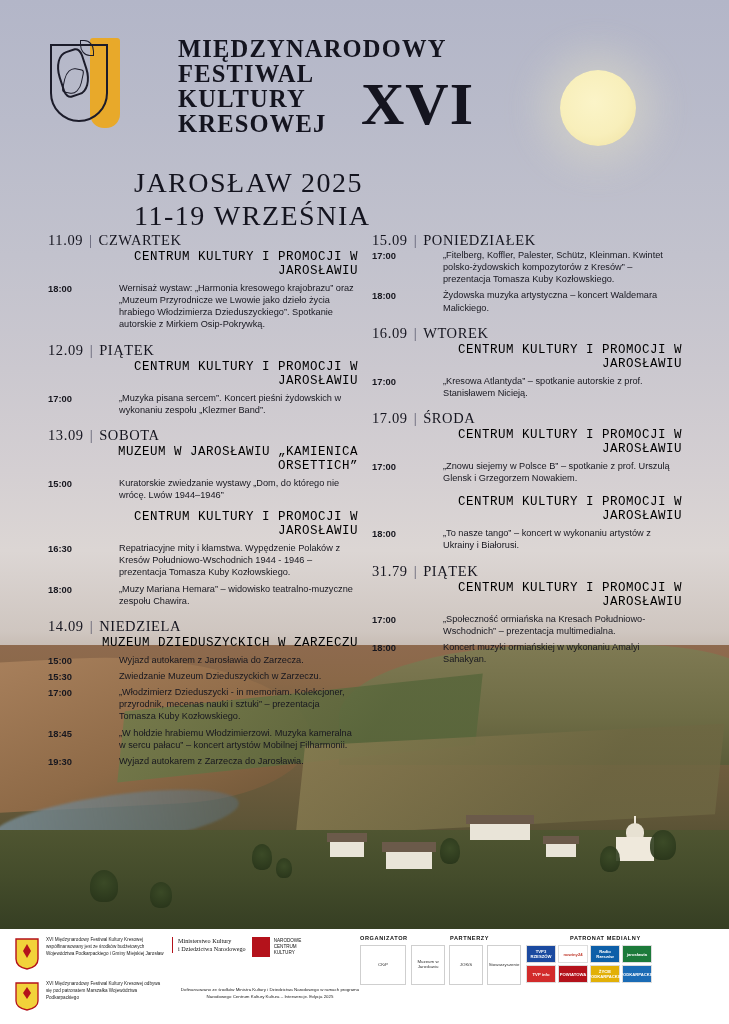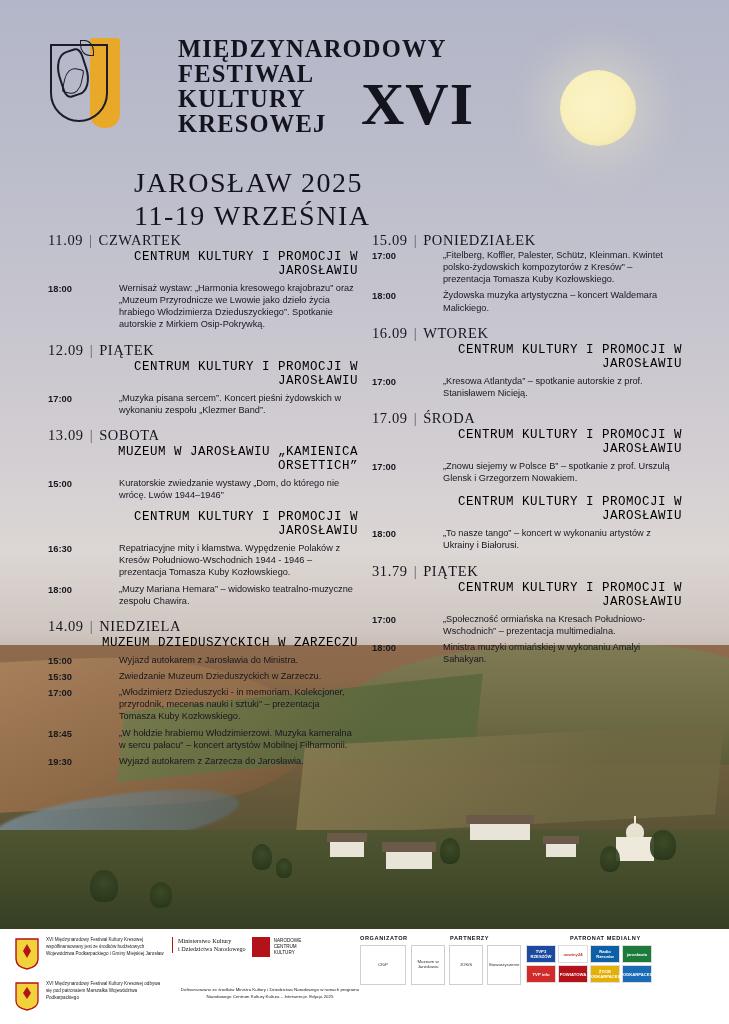--- a/index.html
+++ b/index.html
@@ -328,21 +328,21 @@
           <div class="ev">
             <div class="ev-time">18:00</div>
             <div class="ev-text">„Muzy Mariana Hemara” – widowisko teatralno-muzyczne zespołu Chawira.</div>
           </div>
         </div>
         <div class="day">
           <div class="day-head"><span>14.09</span><span class="bar">|</span><span>NIEDZIELA</span></div>
           <div class="venue">MUZEUM DZIEDUSZYCKICH W ZARZECZU</div>
           <div class="ev">
             <div class="ev-time">15:00</div>
-            <div class="ev-text">Wyjazd autokarem z Jarosławia do Ministra.</div>
+            <div class="ev-text">Wyjazd autokarem z Jarosławia do Zarzecza.</div>
           </div>
           <div class="ev">
             <div class="ev-time">15:30</div>
             <div class="ev-text">Zwiedzanie Muzeum Dzieduszyckich w Zarzeczu.</div>
           </div>
           <div class="ev">
             <div class="ev-time">17:00</div>
             <div class="ev-text">„Włodzimierz Dzieduszycki - in memoriam. Kolekcjoner, przyrodnik, mecenas nauki i sztuki” – prezentacja Tomasza Kuby Kozłowskiego.</div>
           </div>
           <div class="ev">
@@ -392,21 +392,21 @@
         </div>
         <div class="day">
           <div class="day-head"><span>31.79</span><span class="bar">|</span><span>PIĄTEK</span></div>
           <div class="venue">CENTRUM KULTURY I PROMOCJI W JAROSŁAWIU</div>
           <div class="ev">
             <div class="ev-time">17:00</div>
             <div class="ev-text">„Społeczność ormiańska na Kresach Południowo-Wschodnich” – prezentacja multimedialna.</div>
           </div>
           <div class="ev">
             <div class="ev-time">18:00</div>
-            <div class="ev-text">Ministra muzyki ormiańskiej w wykonaniu Amalyi Sahakyan.</div>
+            <div class="ev-text">Koncert muzyki ormiańskiej w wykonaniu Amalyi Sahakyan.</div>
           </div>
         </div>
       </div>
   </div>
 
   <div class="footer">
     <div class="footer-left">
       <div style="width:350px;">
         <div class="fl-block">
           <div class="fl-logo">

